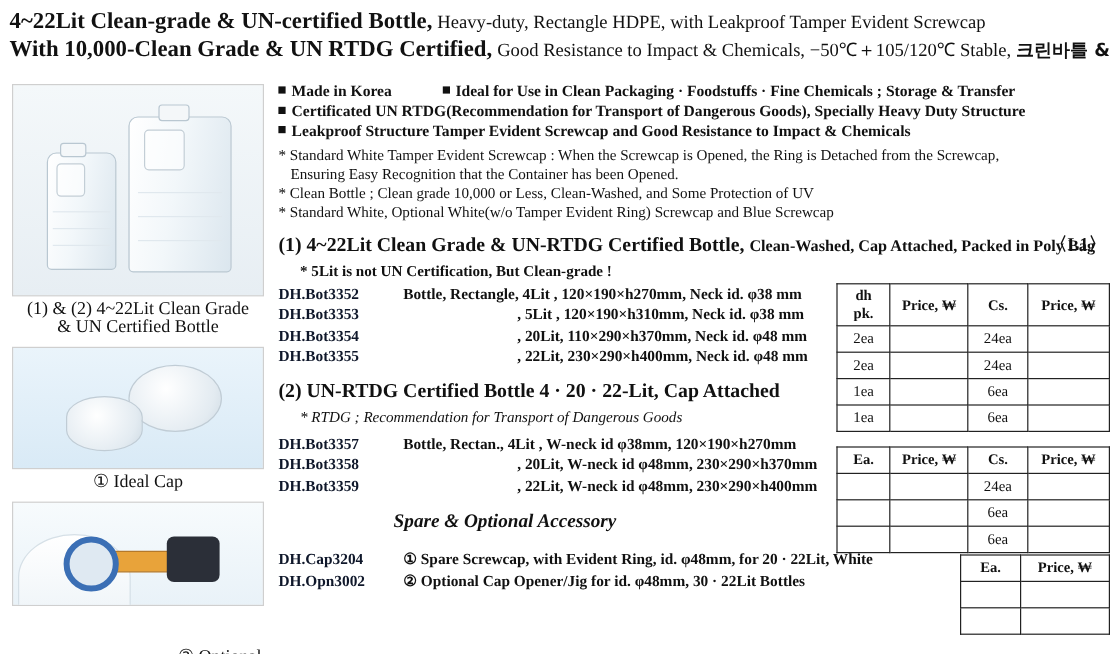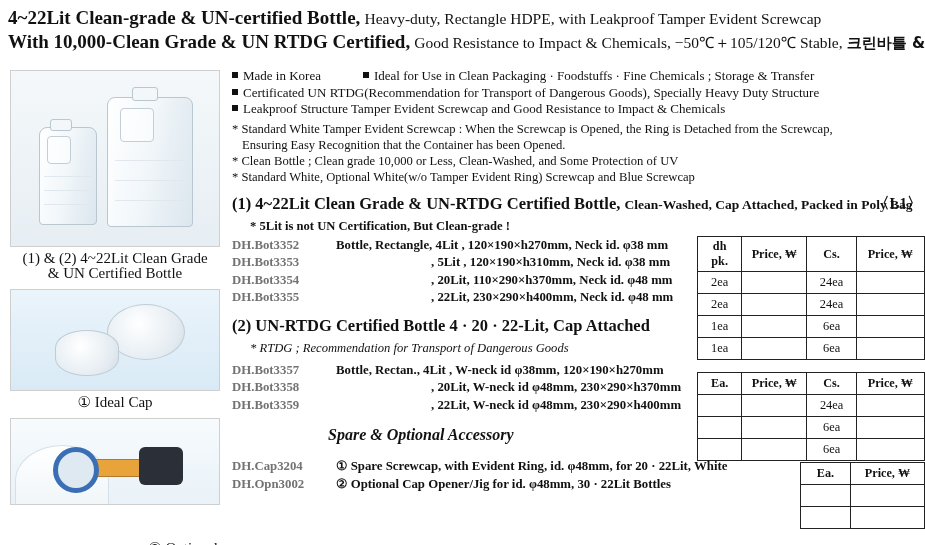--- a/index.html
+++ b/index.html
@@ -146,21 +146,21 @@
     position: absolute;
     left: 232px;
     top: 68px;
     width: 690px;
   }
 
   .bullets { margin: 0; padding: 0; }
   .bullet-row {
     font-size: 13px;
     line-height: 16.5px;
-    font-weight: normal;
+    font-weight: bold;
     color: #111;
     white-space: nowrap;
   }
   .sq {
     display: inline-block;
     width: 6px; height: 6px;
     background: #111;
     margin-right: 5px;
     vertical-align: 2px;
   }
@@ -204,21 +204,21 @@
   .prow {
     display: flex;
     align-items: baseline;
     font-size: 12.8px;
     line-height: 17.5px;
     white-space: nowrap;
   }
   .code {
     width: 104px;
     font-weight: bold;
-    color: #737373;
+    color: #0f172a;
     font-family: "Liberation Serif", serif;
   }
   .desc { font-weight: bold; }
 
   
   .ptable {
     position: absolute;
     border-collapse: collapse;
     font-size: 12.4px;
   }

